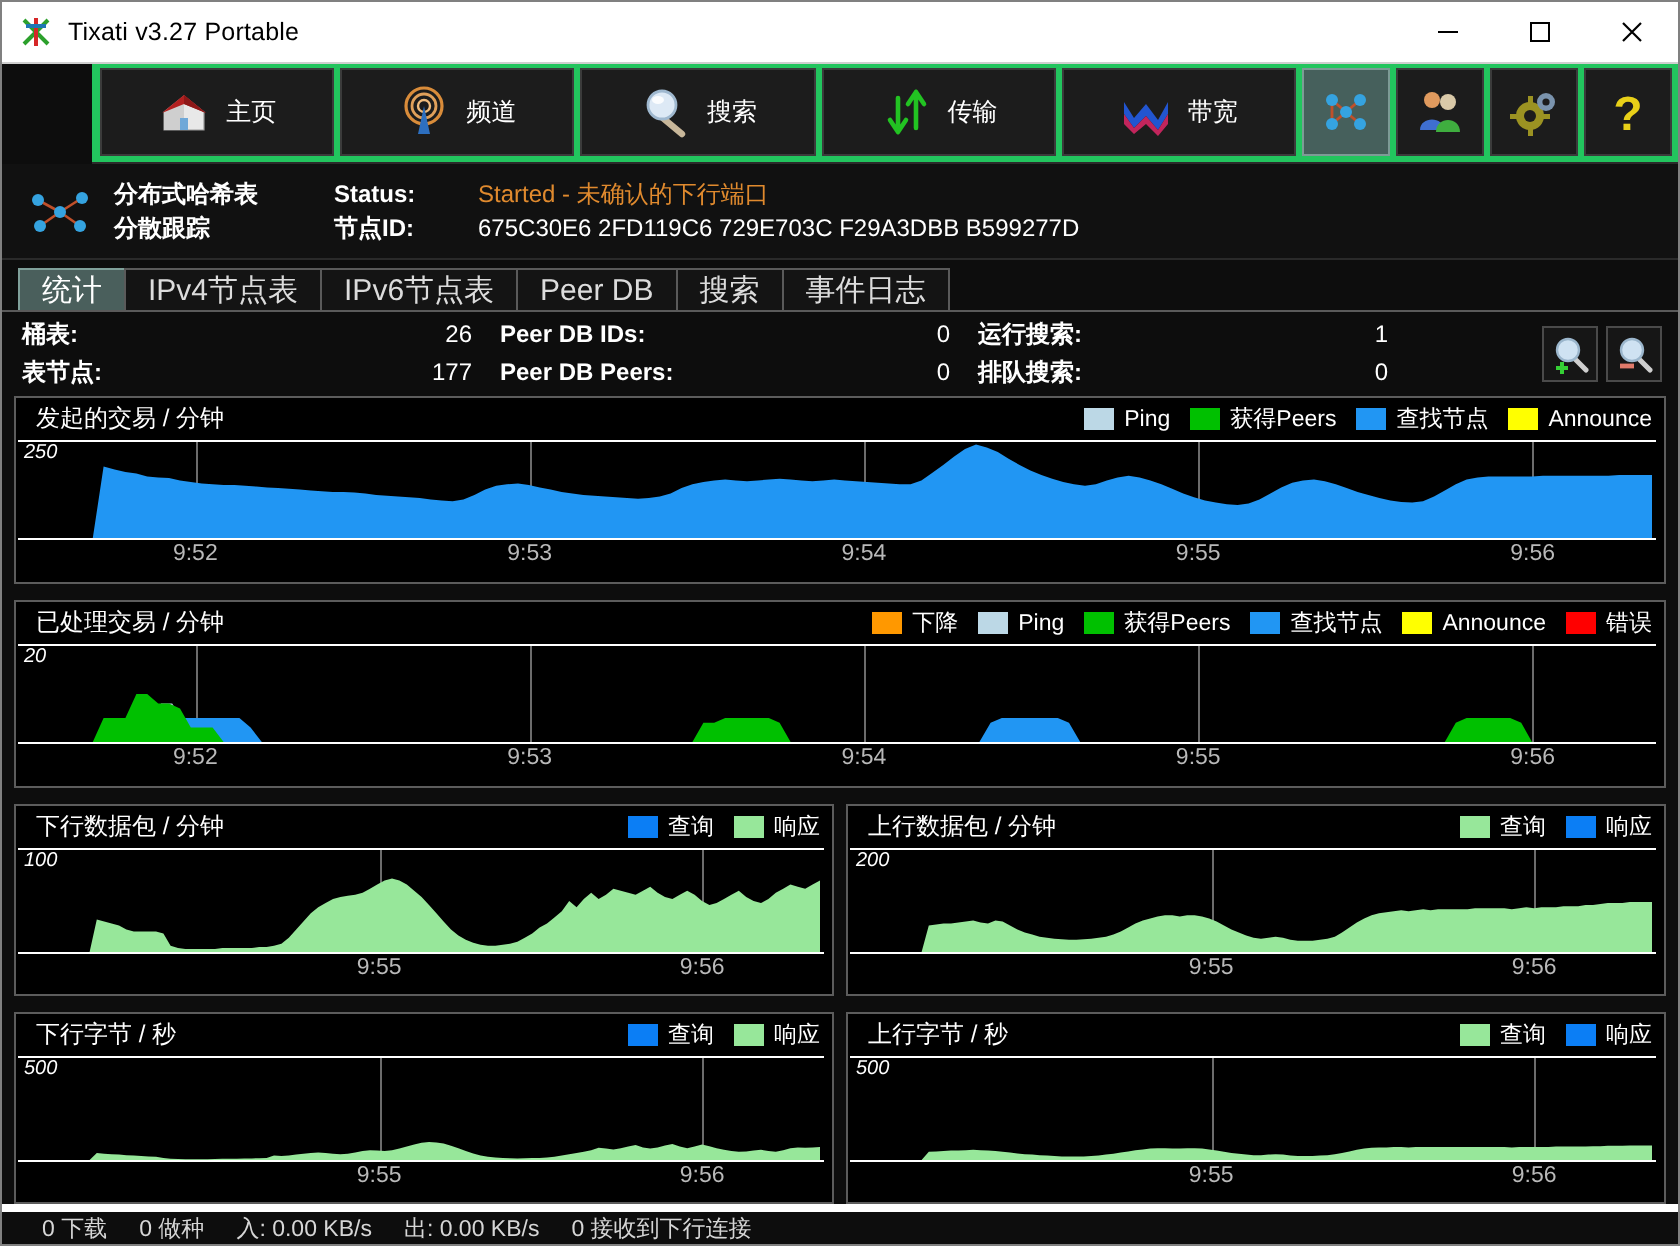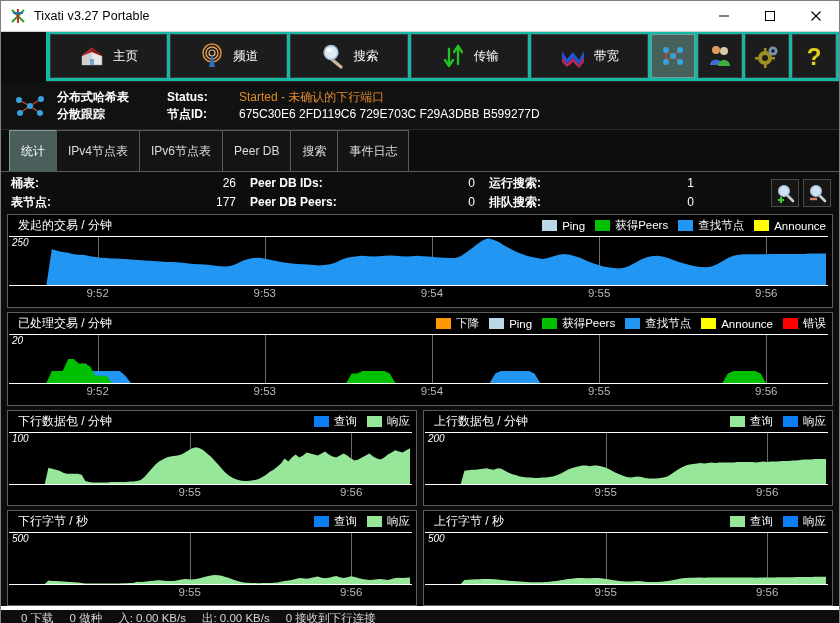--- a/index.html
+++ b/index.html
@@ -37,21 +37,21 @@
   .tbtn {
     width: 46px; height: 31px;
     display: flex; align-items: center; justify-content: center;
     color: #000;
   }
   .tbtn svg { display: block; }
 
   
   .toolbar {
     flex: 0 0 48px;
-    background: #14b8a6;
+    background: #22c55e;
     display: flex; align-items: center;
     padding: 2px 3px 3px 4px;
     gap: 3px;
     border-bottom: 1px solid #2b2b2b;
     margin-left: 45px;
   }
   .tb-item {
     height: 44px;
     background: #1c1c1c;
     border: 1px solid #3b3b3b;
@@ -100,24 +100,24 @@
 
   
   .tabs {
     flex: 0 0 26px;
     background: #0d0d0d;
     display: flex; align-items: flex-end;
     padding-left: 8px;
     border-bottom: 1px solid #5a5a5a;
   }
   .tab {
-    height: 41px;
+    height: 21px;
     padding: 0 11px;
     display: flex; align-items: center;
-    font-size: 12px; color: #dcdcdc;
+    font-size: 15px; color: #dcdcdc;
     border: 1px solid #5a5a5a;
     border-bottom: none;
     background: #141414;
     margin-right: -1px;
     justify-content: center;
   }
   .tab.active { background: #4a5f5c; color: #ffffff; border-color: #7fa09a; }
 
   
   .stats {

